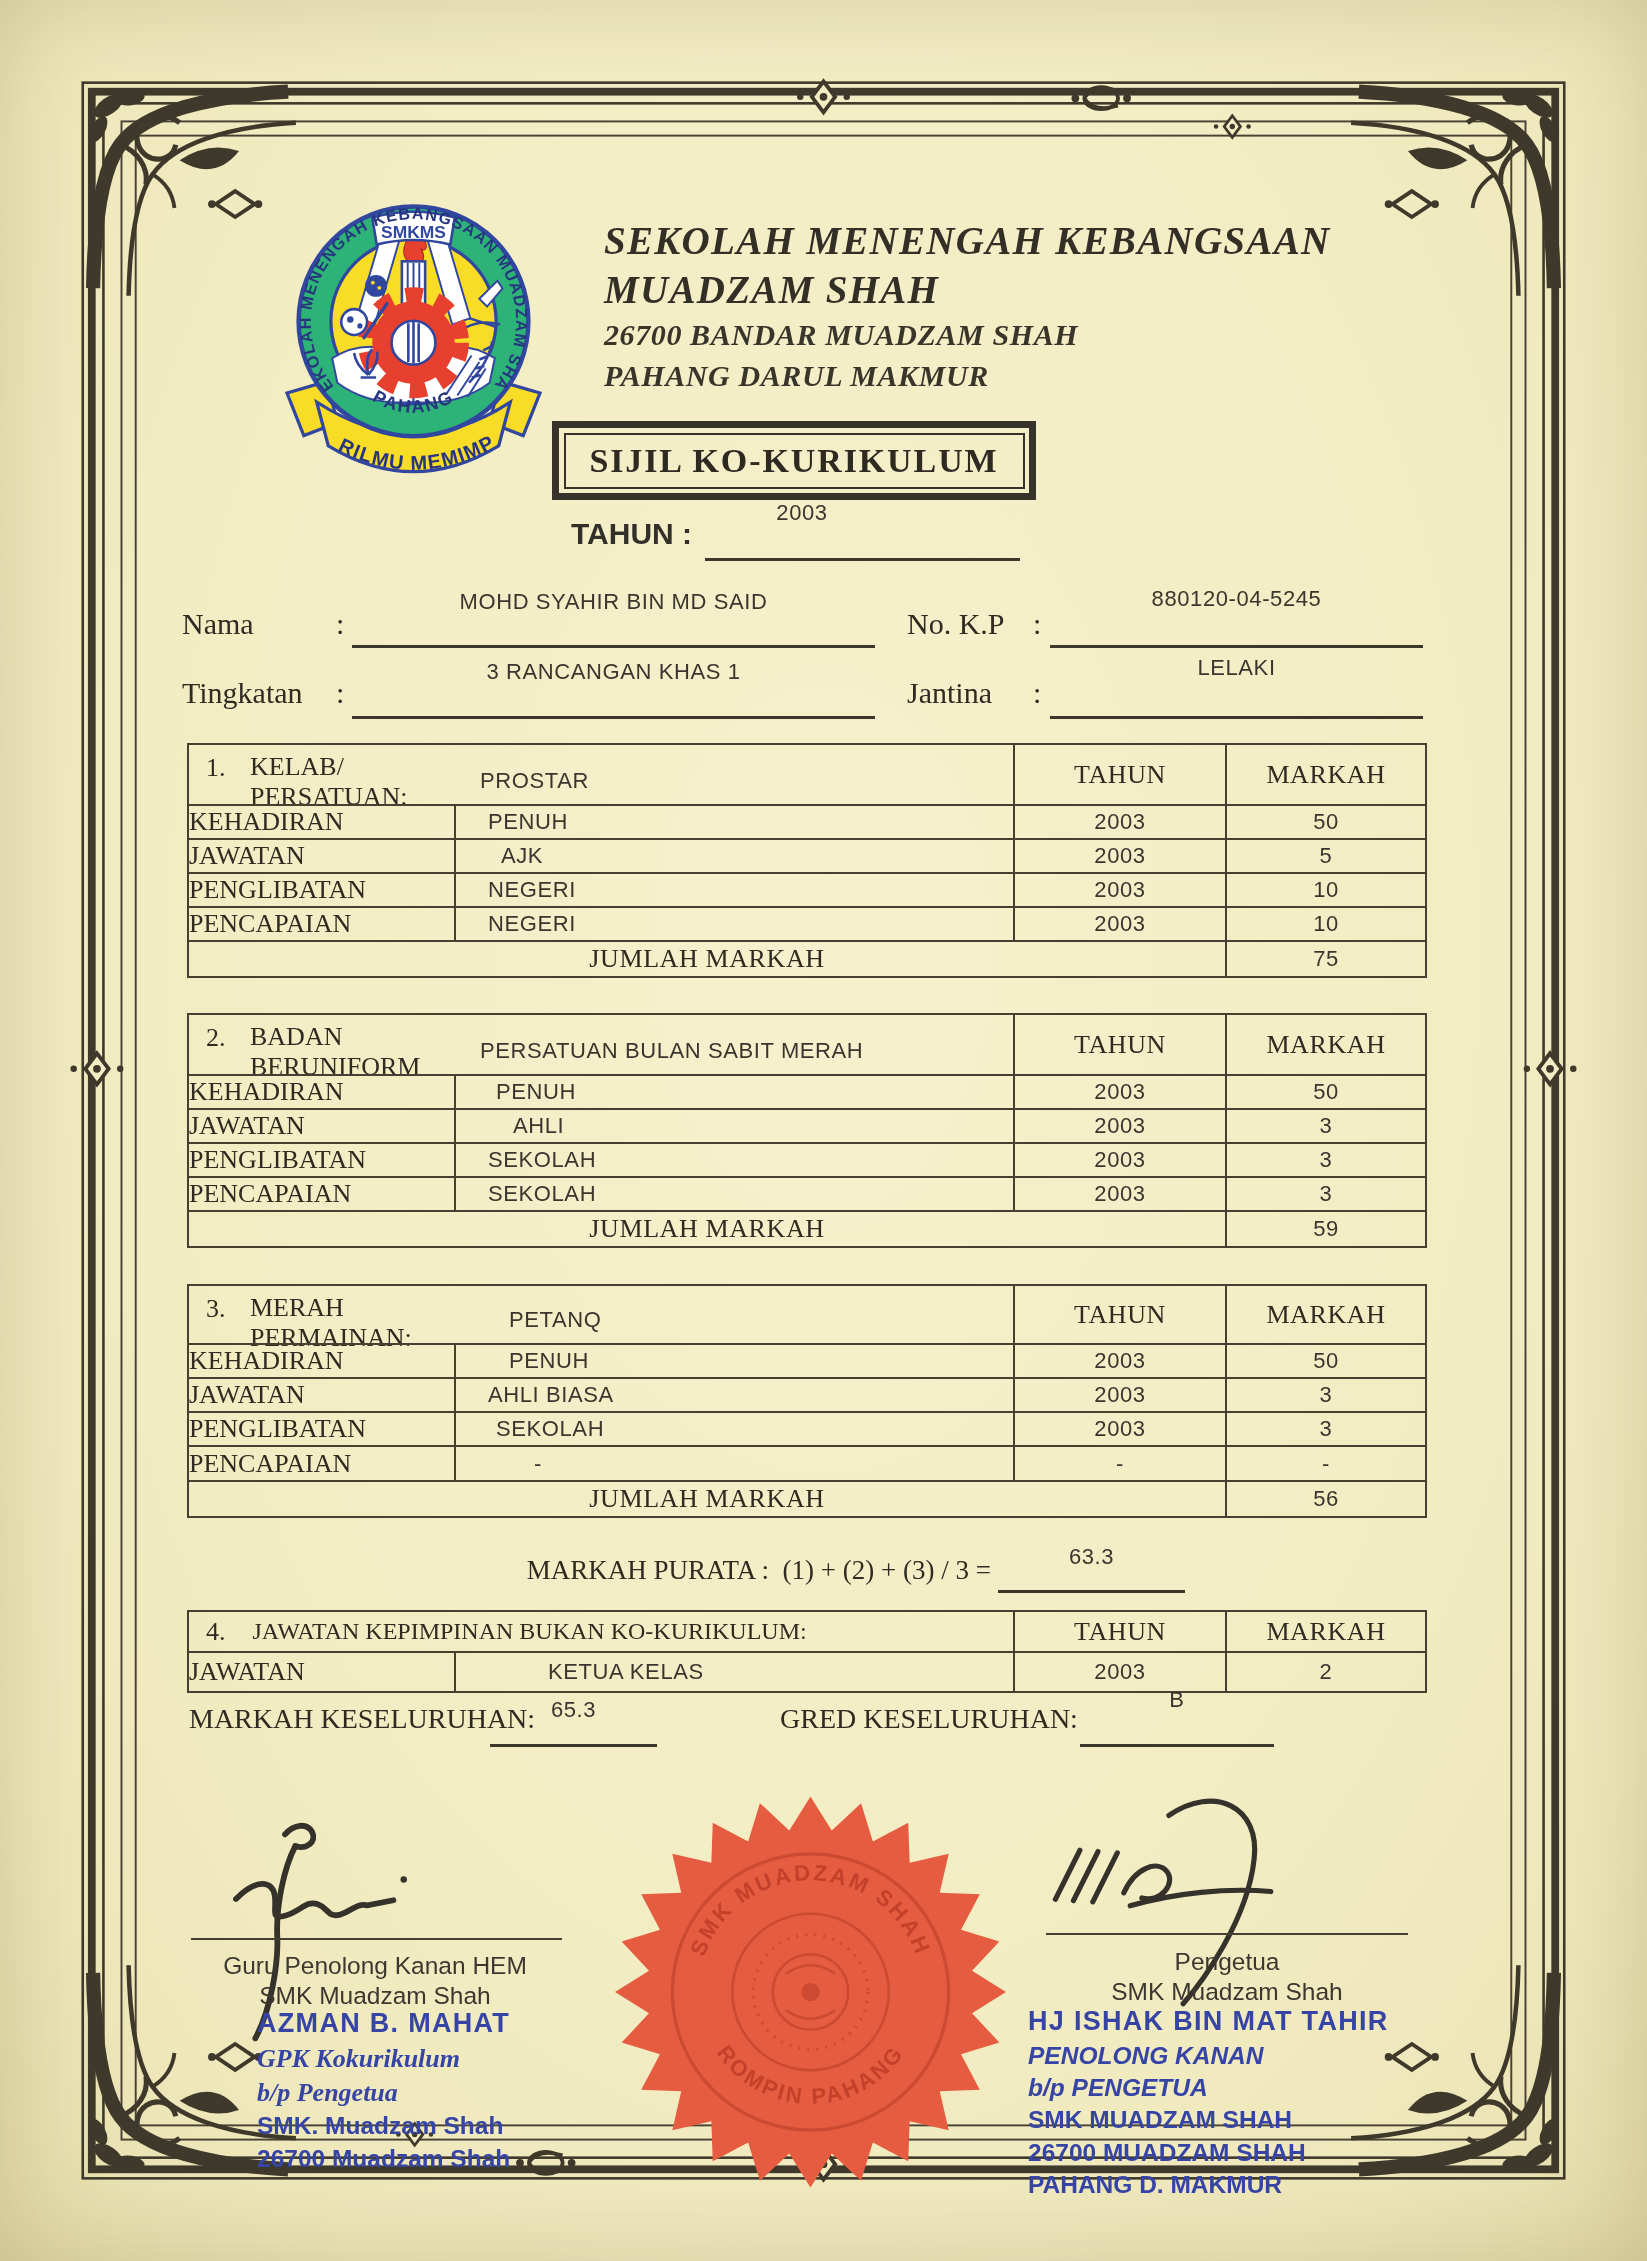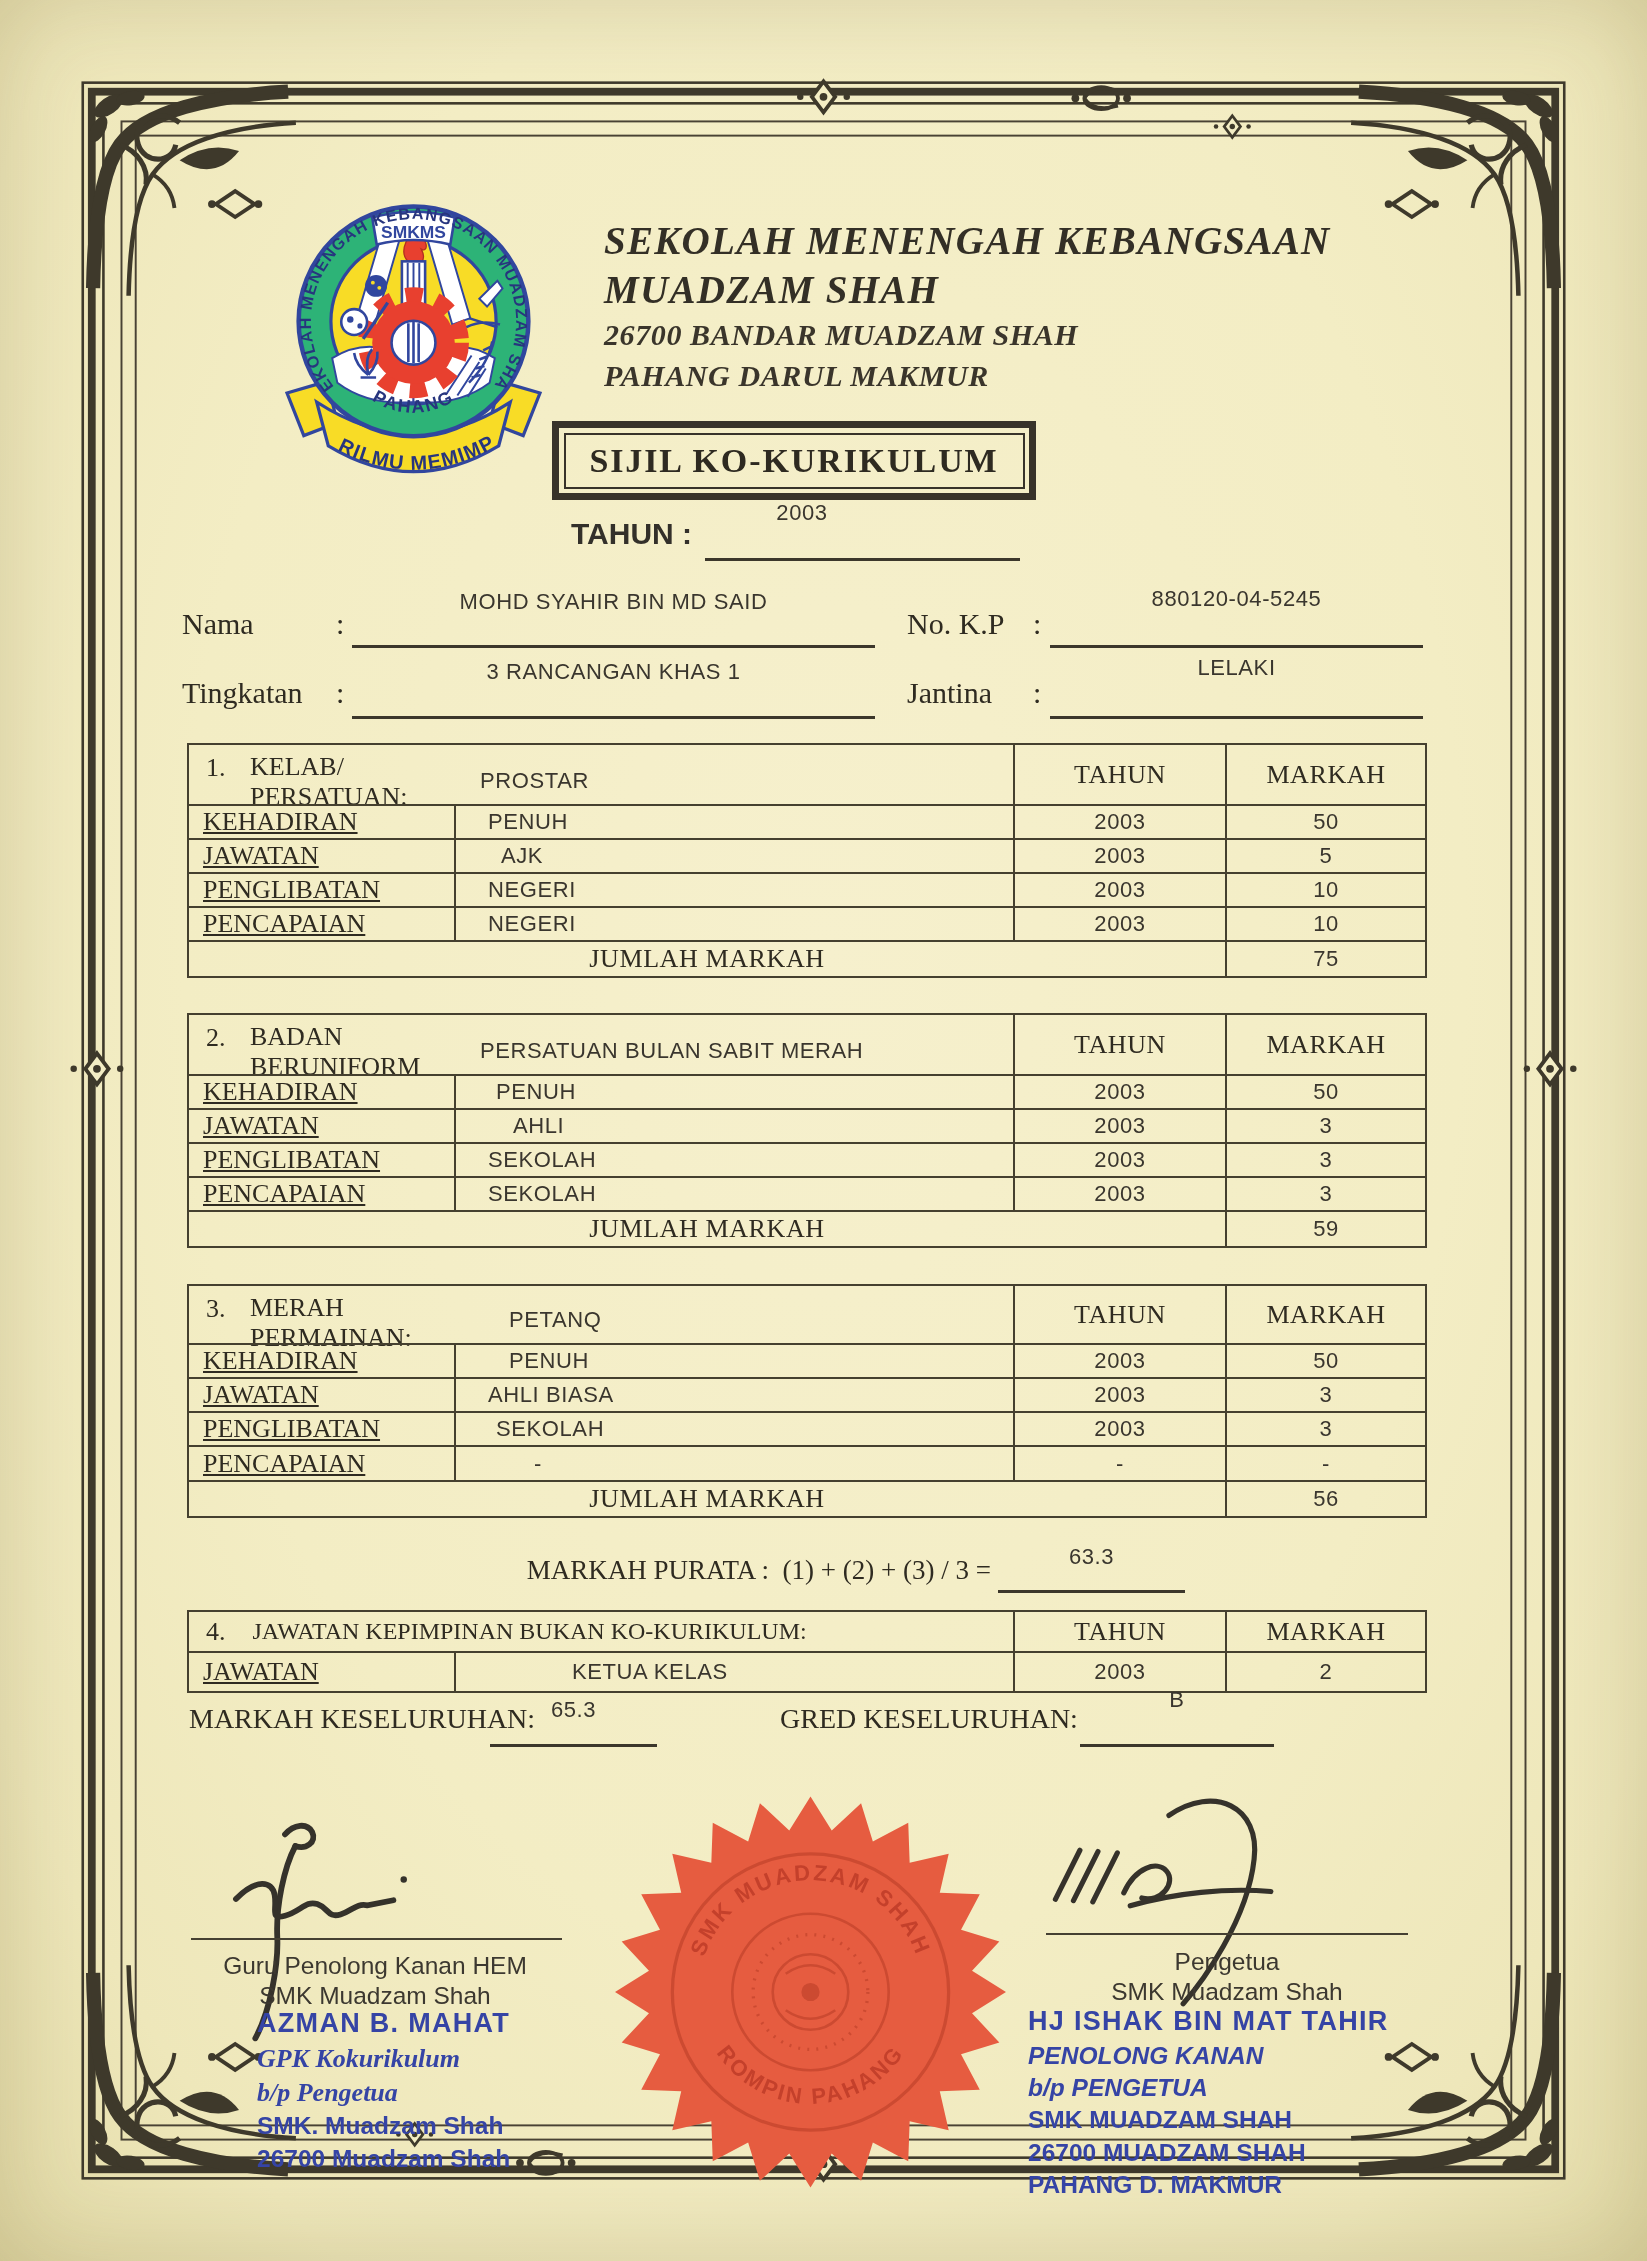--- a/index.html
+++ b/index.html
@@ -30,21 +30,21 @@
   .titlebox .inner { width:100%; height:100%; border:2.6px solid #38332a; display:flex; align-items:center; justify-content:center; }
   .titlebox .txt { font-weight:bold; font-size:34px; letter-spacing:1.9px; color:#2e2a21; }
 
   .tahunlbl { font-family:"Liberation Sans","DejaVu Sans",sans-serif; font-weight:bold; font-size:30px; color:#33302a; }
 
   
   .tbl { position:absolute; left:187px; width:1240px; border:2.6px solid #45402f; display:flex; flex-direction:column; }
   .tr { display:flex; border-top:2.6px solid #45402f; position:relative; }
   .tr:first-child { border-top:none; }
   .c { position:relative; display:flex; align-items:center; }
-  .c1 { width:265px; padding-left:14px; font-size:26px;text-decoration:underline; }
+  .c1 { width:265px; padding-left:0; font-size:26px; }
   .c2 { flex:1; border-left:2.6px solid #45402f; padding-left:32px; }
   .c3 { width:212px; border-left:2.6px solid #45402f; justify-content:center; }
   .c4 { width:200px; border-left:2.6px solid #45402f; justify-content:center; }
   .c12 { flex:1; position:relative; }
   .cj { flex:1; justify-content:center; font-size:26px; letter-spacing:0.6px; }
   .hcell { font-size:26px; letter-spacing:0.6px; }
   .catno { position:absolute; left:17px; top:7.8px; font-size:26px; }
   .catlines { position:absolute; left:61px; top:6.5px; font-size:26px; line-height:1.18; }
   .catval { position:absolute; left:291px; bottom:10.3px; }
 
@@ -346,21 +346,21 @@
     <div class="tr" style="height:39px">
       <div class="c c12" style="display:flex;align-items:center;">
         <span style="font-size:26px;margin-left:17px">4.</span>
         <span style="font-size:24px;margin-left:27px">JAWATAN KEPIMPINAN BUKAN KO-KURIKULUM:</span>
       </div>
       <div class="c c3 hcell">TAHUN</div>
       <div class="c c4 hcell">MARKAH</div>
     </div>
     <div class="tr" style="height:40px">
       <div class="c c1">JAWATAN</div>
-      <div class="c c2 typed" style="padding-left:116px">KETUA KELAS</div>
+      <div class="c c2 typed" style="padding-left:92px">KETUA KELAS</div>
       <div class="c c3 typed">2003</div>
       <div class="c c4 typed">2</div>
     </div>
   </div>
 
   <div class="abs serif" style="left:189px;top:1703px;font-size:28px">MARKAH KESELURUHAN:</div>
   <div class="abs typed val" style="left:490px;top:1697px;width:167px">65.3</div>
   <div class="rule" style="left:490px;top:1744px;width:167px"></div>
 
   <div class="abs serif" style="left:780px;top:1703px;font-size:28px">GRED KESELURUHAN:</div>

